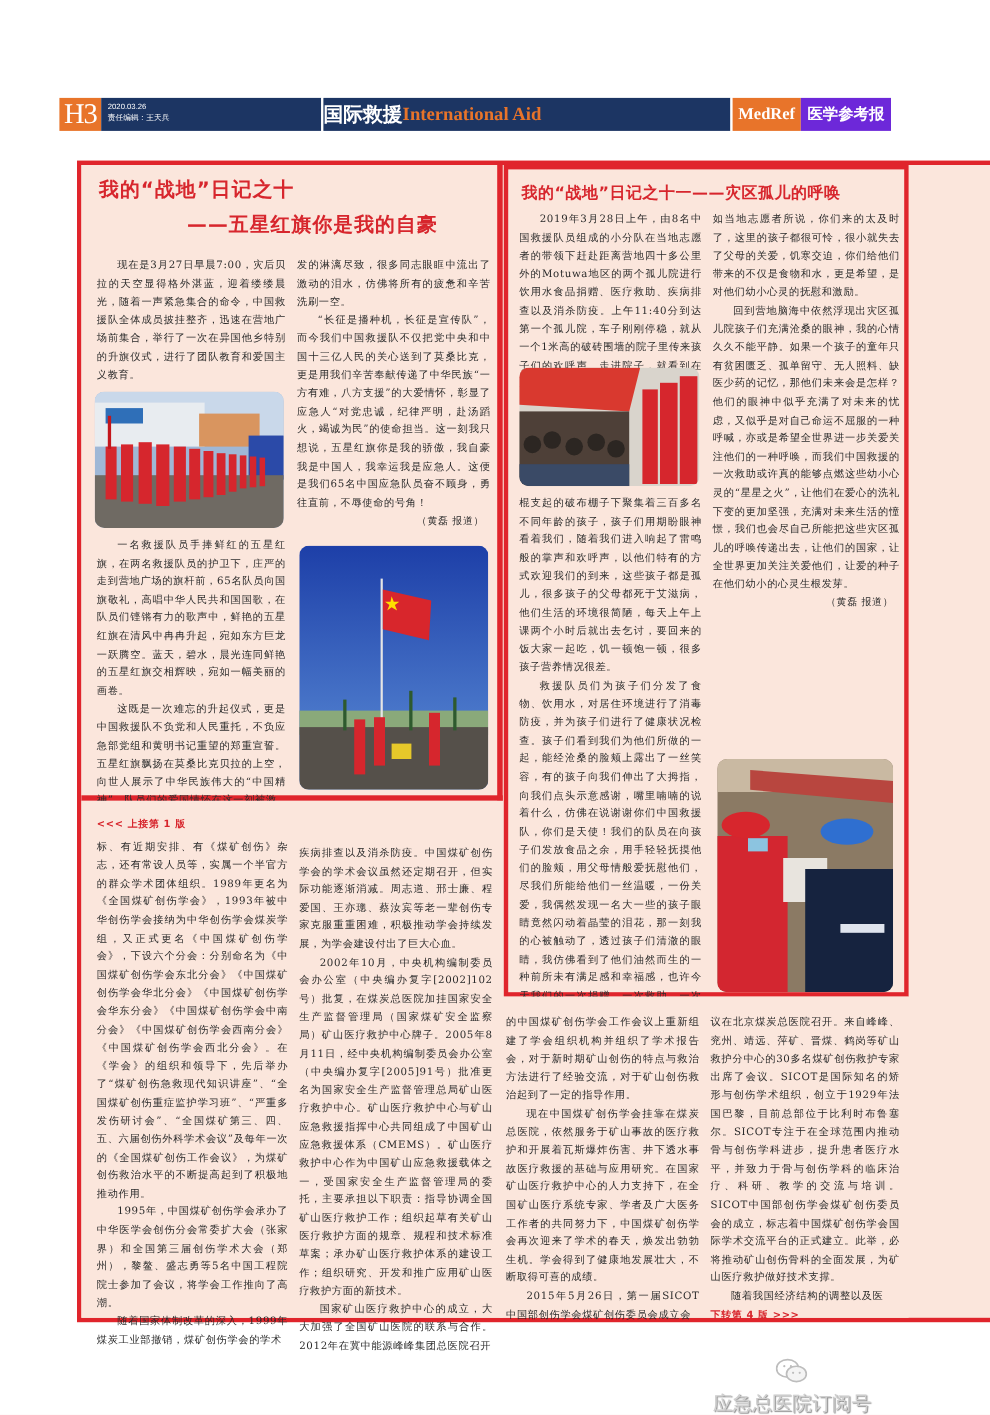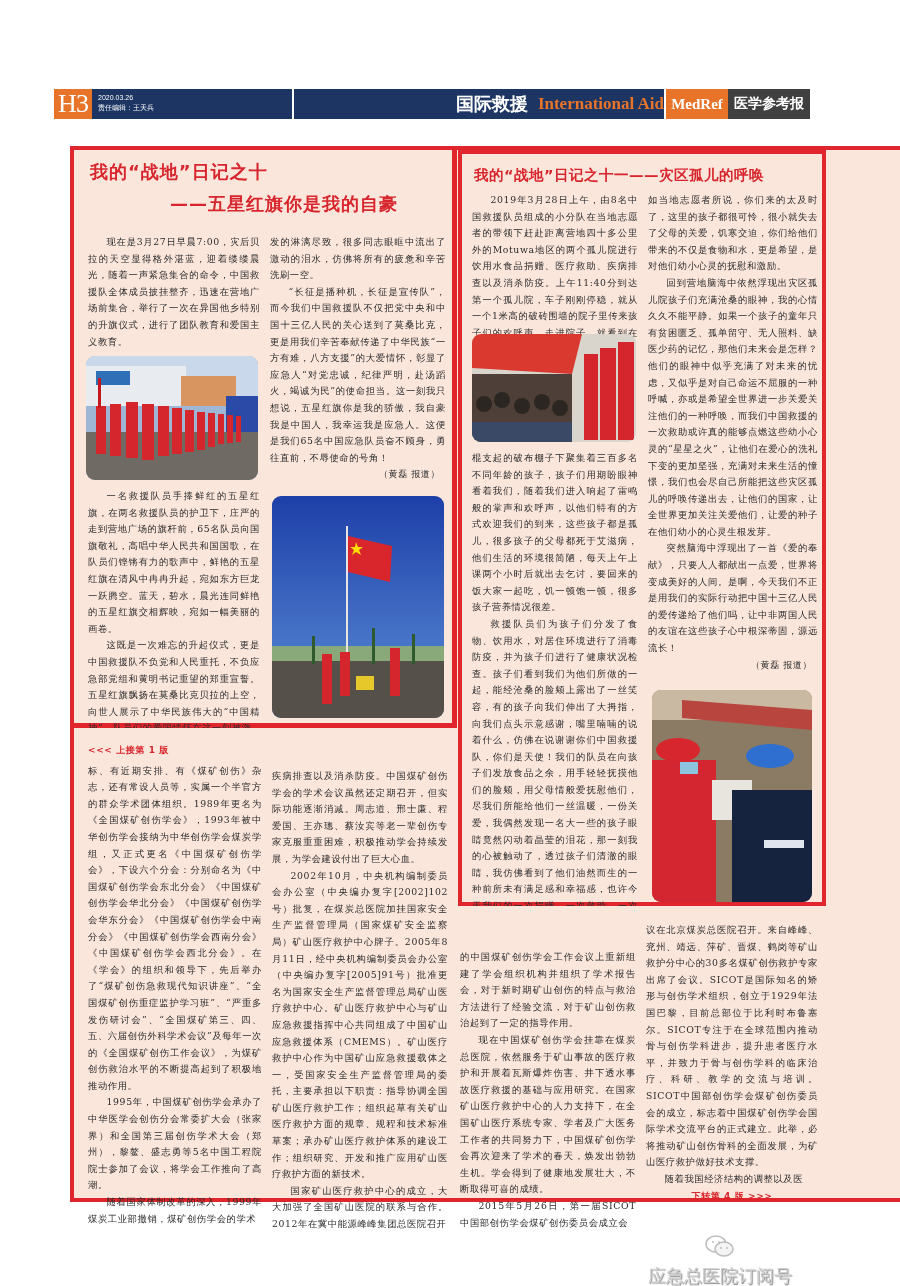--- a/index.html
+++ b/index.html
@@ -6,26 +6,26 @@
   html, body { width: 900px; height: 1286px; background: #ffffff; overflow: hidden; }
   body { position: relative; font-family: "DejaVu Serif", "Liberation Serif", serif; color: #2a2a2a; }
 
   
   .header { position: absolute; left: 54px; top: 89px; width: 756px; height: 30px; display: flex; }
   .hd-page { width: 38px; height: 30px; background: #e8742a; color: #fff; font-family: "Liberation Serif", serif;
              font-size: 26px; line-height: 30px; text-align: center; letter-spacing: -1px; }
   .hd-meta { width: 200px; background: #1c3563; color: #fff; padding: 4px 0 0 6px; font-family: "Liberation Sans", sans-serif; }
   .hd-meta div { font-size: 7px; line-height: 10px; }
   .hd-sep { width: 2px; background: #fff; }
-  .hd-title { flex: 1; background: #1c3563; display: flex; align-items: center; justify-content: flex-end; gap: 10px; }
+  .hd-title { flex: 1; background: #1c3563; display: flex; align-items: center; justify-content: flex-start; }
   .hd-title-cn { color: #fff; font-size: 18px; font-weight: bold; font-family: "DejaVu Serif", serif; }
   .hd-title-en { color: #e8742a; font-size: 17px; font-family: "Liberation Serif", serif; font-weight: bold; }
   .hd-brand { width: 62px; background: #e8742a; color: #fff; font-family: "Liberation Serif", serif; font-weight: bold;
               font-size: 15px; display: flex; align-items: center; justify-content: center; }
-  .hd-paper { width: 82px; background: #404040; color: #fff; font-weight: bold; font-size: 14px; display: flex;
+  .hd-paper { width: 82px; background: #6d28d9; color: #fff; font-weight: bold; font-size: 14px; display: flex;
               align-items: center; justify-content: center; }
 
   
   .frame { position: absolute; left: 70px; top: 146px; width: 892px; height: 1056px; border: 4px solid #e0252c; background: #fbe6dc; }
 
   .box { position: absolute; background: #fbe6dc; }
   .box-a { left: 0; top: 0; width: 383px; height: 578px; border-right: 5px solid #e0252c; border-bottom: 5px solid #e0252c; }
   .box-b { left: 384px; top: 0; width: 368px; height: 756px; border: 4px solid #e0252c; }
   .box-c { left: 0; top: 578px; width: 383px; height: 470px; border-right: 0; }
   .box-d { left: 380px; top: 756px; width: 372px; height: 292px; }
@@ -36,21 +36,21 @@
 
   .ttl-a1 { position: absolute; left: 16px; top: 10px; font-family: "DejaVu Sans", sans-serif; font-weight: bold; font-size: 18px; color: #d7262d; letter-spacing: 1px; }
   .ttl-a2 { position: absolute; left: 96px; top: 42px; font-family: "DejaVu Sans", sans-serif; font-weight: bold; font-size: 18px; color: #d7262d; letter-spacing: 1px; }
   .ttl-b { position: absolute; left: 12px; top: 12px; font-family: "DejaVu Sans", sans-serif; font-weight: bold; font-size: 14.5px; color: #d7262d; letter-spacing: 0.5px; white-space: nowrap; }
 
   .byline { text-align: right; font-size: 9px; padding-right: 6px; }
 
   .photo { position: absolute; border-radius: 9px; overflow: hidden; }
 
   .cont-top { font-family: "DejaVu Sans", sans-serif; color: #d7262d; font-size: 9px; font-weight: bold; margin-bottom: 4px; }
-  .cont-bot { font-family: "DejaVu Sans", sans-serif; color: #d7262d; font-size: 9px; font-weight: bold; text-align: center; }
+  .cont-bot { font-family: "DejaVu Sans", sans-serif; color: #d7262d; font-size: 9px; font-weight: bold; text-align: left; }
 
   .footer-mark { position: absolute; left: 648px; top: 1234px; display: flex; align-items: center; gap: 6px; color: #cfcfcf;
                  font-family: "DejaVu Sans", sans-serif; font-size: 18px; text-shadow: 1px 1px 1px #8a8a8a; flex-direction: column; }
 </style>
 </head>
 <body>
 
 <div class="header">
   <div class="hd-page">H3</div>
   <div class="hd-meta">
@@ -173,21 +173,20 @@
     </div>
 
     <div class="col txt" style="left:10px; top:296px; width:166px;">
       <div>棍支起的破布棚子下聚集着三百多名不同年龄的孩子，孩子们用期盼眼神看着我们，随着我们进入响起了雷鸣般的掌声和欢呼声，以他们特有的方式欢迎我们的到来，这些孩子都是孤儿，很多孩子的父母都死于艾滋病，他们生活的环境很简陋，每天上午上课两个小时后就出去乞讨，要回来的饭大家一起吃，饥一顿饱一顿，很多孩子营养情况很差。</div>
       <p>救援队员们为孩子们分发了食物、饮用水，对居住环境进行了消毒防疫，并为孩子们进行了健康状况检查。孩子们看到我们为他们所做的一起，能经沧桑的脸颊上露出了一丝笑容，有的孩子向我们伸出了大拇指，向我们点头示意感谢，嘴里喃喃的说着什么，仿佛在说谢谢你们中国救援队，你们是天使！我们的队员在向孩子们发放食品之余，用手轻轻抚摸他们的脸颊，用父母情般爱抚慰他们，尽我们所能给他们一丝温暖，一份关爱，我偶然发现一名大一些的孩子眼睛竟然闪动着晶莹的泪花，那一刻我的心被触动了，透过孩子们清澈的眼睛，我仿佛看到了他们油然而生的一种前所未有满足感和幸福感，也许今天我们的一次捐赠，一次救助，一次向父母般短暂的陪伴和安慰，确能给他们幼小的心灵带去丝丝的温暖。正</p>
     </div>
 
     <div class="col txt" style="left:186px; top:38px; width:170px;">
       <div>如当地志愿者所说，你们来的太及时了，这里的孩子都很可怜，很小就失去了父母的关爱，饥寒交迫，你们给他们带来的不仅是食物和水，更是希望，是对他们幼小心灵的抚慰和激励。</div>
       <p>回到营地脑海中依然浮现出灾区孤儿院孩子们充满沧桑的眼神，我的心情久久不能平静。如果一个孩子的童年只有贫困匮乏、孤单留守、无人照料、缺医少药的记忆，那他们未来会是怎样？他们的眼神中似乎充满了对未来的忧虑，又似乎是对自己命运不屈服的一种呼喊，亦或是希望全世界进一步关爱关注他们的一种呼唤，而我们中国救援的一次救助或许真的能够点燃这些幼小心灵的“星星之火”，让他们在爱心的洗礼下变的更加坚强，充满对未来生活的憧憬，我们也会尽自己所能把这些灾区孤儿的呼唤传递出去，让他们的国家，让全世界更加关注关爱他们，让爱的种子在他们幼小的心灵生根发芽。</p>
-      <p>突然脑海中浮现出了一首《爱的奉献》，只要人人都献出一点爱，世界将变成美好的人间。是啊，今天我们不正是用我们的实际行动把中国十三亿人民的爱传递给了他们吗，让中非两国人民的友谊在这些孩子心中根深蒂固，源远流长！</p>
       <div class="byline">（黄磊 报道）</div>
     </div>
 
     <div class="photo" style="left:190px; top:536px; width:160px; height:212px;">
       <svg width="160" height="212" viewBox="0 0 160 212">
         <rect width="160" height="212" fill="#8b7a64"></rect>
         <rect x="0" y="0" width="160" height="30" fill="#c9b9a2"></rect>
         <path d="M30 10 L160 20 L160 40 L30 28 Z" fill="#b8463f"></path>
         <rect x="0" y="70" width="64" height="142" fill="#d32630"></rect>
         <ellipse cx="26" cy="60" rx="22" ry="12" fill="#d7262d"></ellipse>
@@ -208,21 +207,21 @@
       <p>随着国家体制改革的深入，1999年煤炭工业部撤销，煤矿创伤学会的学术</p>
     </div>
     <div class="col txt" style="left:198px; top:40px; width:176px;">
       <div>疾病排查以及消杀防疫。中国煤矿创伤学会的学术会议虽然还定期召开，但实际功能逐渐消减。周志道、邢士廉、程爱国、王亦璁、蔡汝宾等老一辈创伤专家克服重重困难，积极推动学会持续发展，为学会建设付出了巨大心血。</div>
       <p>2002年10月，中央机构编制委员会办公室（中央编办复字[2002]102号）批复，在煤炭总医院加挂国家安全生产监督管理局（国家煤矿安全监察局）矿山医疗救护中心牌子。2005年8月11日，经中央机构编制委员会办公室（中央编办复字[2005]91号）批准更名为国家安全生产监督管理总局矿山医疗救护中心。矿山医疗救护中心与矿山应急救援指挥中心共同组成了中国矿山应急救援体系（CMEMS）。矿山医疗救护中心作为中国矿山应急救援载体之一，受国家安全生产监督管理局的委托，主要承担以下职责：指导协调全国矿山医疗救护工作；组织起草有关矿山医疗救护方面的规章、规程和技术标准草案；承办矿山医疗救护体系的建设工作；组织研究、开发和推广应用矿山医疗救护方面的新技术。</p>
       <p>国家矿山医疗救护中心的成立，大大加强了全国矿山医院的联系与合作。2012年在冀中能源峰峰集团总医院召开</p>
     </div>
   </div>
 
   <div class="box box-d">
-    <div class="col txt" style="left:6px; top:16px; width:176px;margin-top:27px;">
+    <div class="col txt" style="left:6px; top:16px; width:176px;">
       <div>的中国煤矿创伤学会工作会议上重新组建了学会组织机构并组织了学术报告会，对于新时期矿山创伤的特点与救治方法进行了经验交流，对于矿山创伤救治起到了一定的指导作用。</div>
       <p>现在中国煤矿创伤学会挂靠在煤炭总医院，依然服务于矿山事故的医疗救护和开展着瓦斯爆炸伤害、井下透水事故医疗救援的基础与应用研究。在国家矿山医疗救护中心的人力支持下，在全国矿山医疗系统专家、学者及广大医务工作者的共同努力下，中国煤矿创伤学会再次迎来了学术的春天，焕发出勃勃生机。学会得到了健康地发展壮大，不断取得可喜的成绩。</p>
       <p>2015年5月26日，第一届SICOT中国部创伤学会煤矿创伤委员会成立会</p>
     </div>
     <div class="col txt" style="left:192px; top:16px; width:172px;">
       <div>议在北京煤炭总医院召开。来自峰峰、兖州、靖远、萍矿、晋煤、鹤岗等矿山救护分中心的30多名煤矿创伤救护专家出席了会议。SICOT是国际知名的矫形与创伤学术组织，创立于1929年法国巴黎，目前总部位于比利时布鲁塞尔。SICOT专注于在全球范围内推动骨与创伤学科进步，提升患者医疗水平，并致力于骨与创伤学科的临床治疗、科研、教学的交流与培训。SICOT中国部创伤学会煤矿创伤委员会的成立，标志着中国煤矿创伤学会国际学术交流平台的正式建立。此举，必将推动矿山创伤骨科的全面发展，为矿山医疗救护做好技术支撑。</div>
       <p>随着我国经济结构的调整以及医</p>
       <div class="cont-bot">下转第 4 版 &gt;&gt;&gt;</div>
     </div>
   </div>

